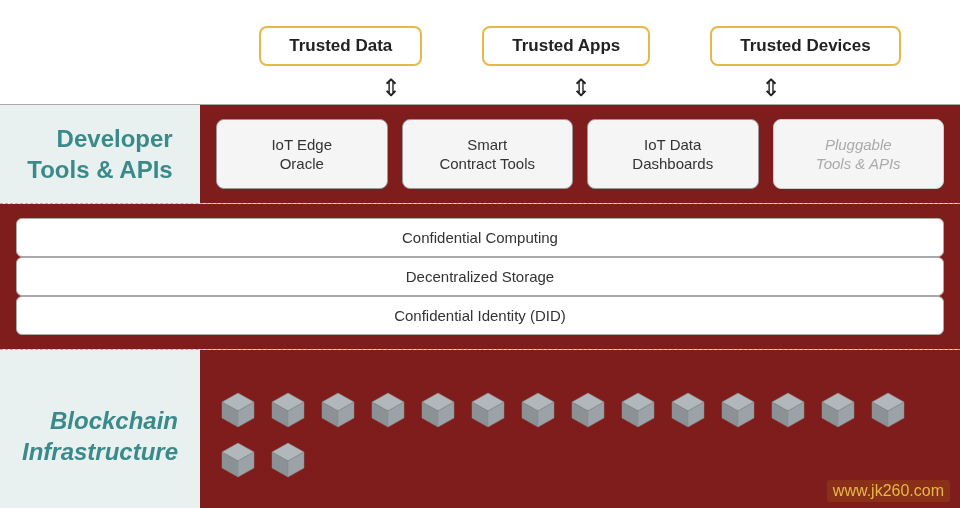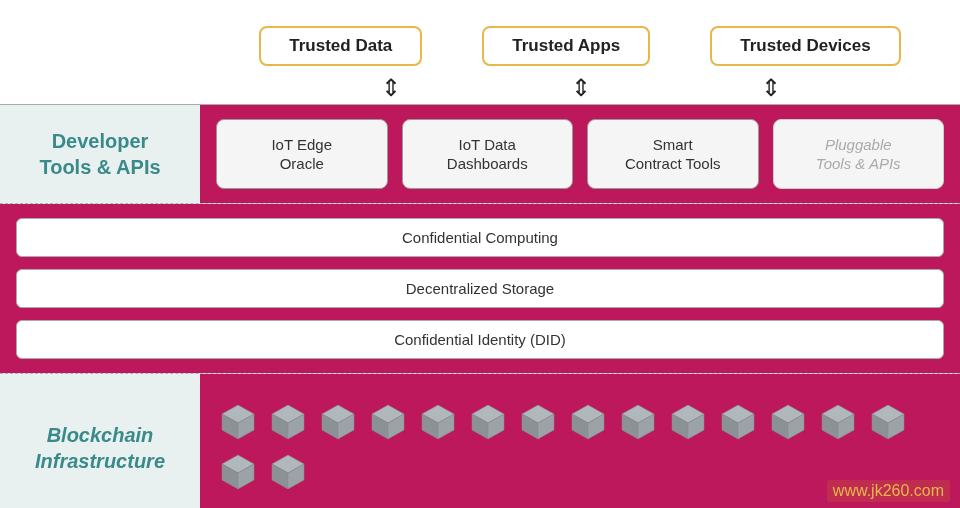--- a/index.html
+++ b/index.html
@@ -93,34 +93,34 @@
       width: 200px;
       min-width: 200px;
       display: flex;
       align-items: center;
       justify-content: center;
       padding: 16px 12px;
       background: #e8f0f0;
     }
 
     .layer-label-text {
-      font-size: 20px;
+      font-size: 24px;
       font-weight: bold;
       color: #3a8a8a;
-      text-align: center;
+      text-align: right;
       line-height: 1.3;
     }
 
     
     .layer-content {
       flex: 1;
       display: flex;
       align-items: center;
       padding: 14px 16px;
-      background: #be185d;
+      background: #7f1d1d;
     }
 
     
     .dev-tools-row .layer-content {
       gap: 14px;
     }
 
     .tool-box {
       border: 1.5px solid #999;
       border-radius: 8px;
@@ -139,21 +139,21 @@
     }
 
     .tool-box.faded {
       color: #aaa;
       border-color: #ccc;
     }
 
     
     .middleware-row .layer-content {
       flex-direction: column;
-      gap: 12px;
+      gap: 0;
       padding: 14px 16px;
     }
 
     .middleware-box {
       border: 1.5px solid #aaa;
       border-radius: 6px;
       background: #fff;
       padding: 10px 20px;
       text-align: center;
       font-size: 15px;
@@ -234,22 +234,22 @@
   <hr class="h-divider">
 
   <div class="content-area">
 
     <div class="layer-row dev-tools-row">
       <div class="layer-label">
         <div class="layer-label-text">Developer<br>Tools &amp; APIs</div>
       </div>
       <div class="layer-content">
         <div class="tool-box">IoT Edge<br>Oracle</div>
+        <div class="tool-box">Smart<br>Contract Tools</div>
         <div class="tool-box">IoT Data<br>Dashboards</div>
-        <div class="tool-box">Smart<br>Contract Tools</div>
         <div class="tool-box faded">
             <em>Pluggable<br>Tools &amp; APIs</em>
           </div>
       </div>
     </div>
 
     <div class="layer-row middleware-row">
       <div class="layer-content">
         <div class="middleware-box">
           <span>Confidential Computing</span>

